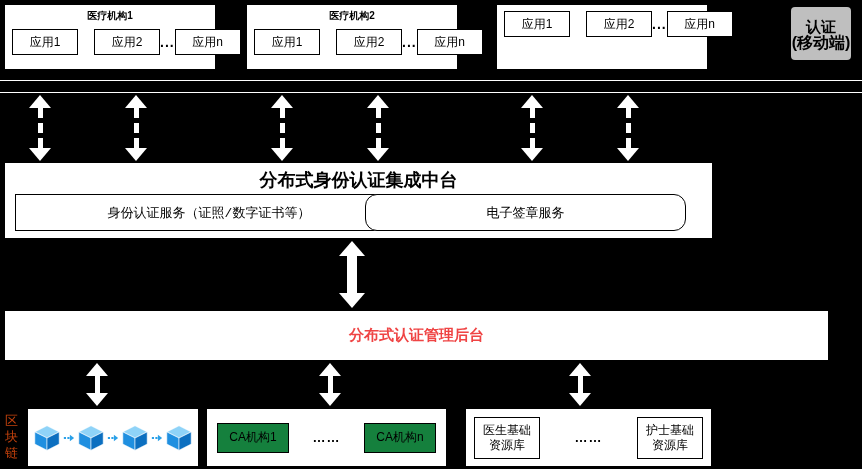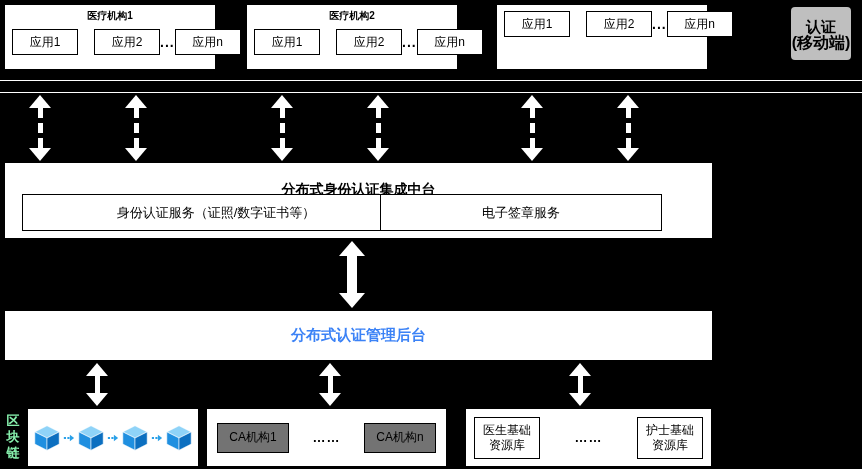--- a/index.html
+++ b/index.html
@@ -39,41 +39,41 @@
   .sarr { position:absolute; left:339px; top:241px; width:26px; height:67px;
           display:flex; flex-direction:column; align-items:center; }
   .sarr .head-top { width:0; height:0; border-left:13px solid transparent; border-right:13px solid transparent;
                     border-bottom:15px solid #fff; }
   .sarr .stem { flex:1; width:10px; background:#fff; }
   .sarr .head-bottom { width:0; height:0; border-left:13px solid transparent; border-right:13px solid transparent;
                        border-top:15px solid #fff; }
 
   
   .platform { position:absolute; left:5px; top:163px; width:707px; height:75px; background:#fff; color:#000; }
-  .platform-title { text-align:center; font-weight:bold; font-size:14px; padding-top:18px; }
+  .platform-title { text-align:center; font-weight:bold; font-size:18px; padding-top:5px; }
   .svc { position:absolute; top:31px; height:37px; border:1.5px solid #000; background:#fff;
          display:flex; align-items:center; justify-content:center; font-size:13px; }
-  .svc1 { left:17px; width:388px; }
-  .svc2 { left:375px; width:282px; }
-
-  
-  .backend { position:absolute; left:5px; top:311px; width:707px; height:49px; background:#fff; color:#3b82f6;
+  .svc1 { left:10px; width:388px;font-family:Liberation Mono, monospace; }
+  .svc2 { left:360px; width:321px;border-radius:12px; }
+
+  
+  .backend { position:absolute; left:5px; top:311px; width:823px; height:49px; background:#fff; color:#ef4444;
              display:flex; align-items:center; justify-content:center; font-weight:bold; font-size:15px; }
 
   
-  .bc-label { position:absolute; left:5px; top:413px; width:16px; color:#86efac; font-weight:bold;
-              font-size:13px; line-height:16px; text-align:center; word-break:break-all; }
+  .bc-label { position:absolute; left:5px; top:413px; width:16px; color:#c2410c; font-weight:normal;
+              font-size:13px; line-height:16px; word-break:break-all; }
   .bc-box { position:absolute; left:28px; top:409px; width:170px; height:57px; background:#fff;
             display:flex; align-items:center; justify-content:center; gap:1px; }
   .cube { width:30px; height:30px; flex:0 0 auto; }
   .chain-arrow { width:12px; height:12px; flex:0 0 auto; }
 
   .ca-box { position:absolute; left:207px; top:409px; width:239px; height:57px; background:#fff; color:#000;
             display:flex; align-items:center; justify-content:space-between; padding:0 10px; }
-  .small-box { border:1.5px solid #000; background:#737373; height:30px; min-width:72px; padding:0 6px;
+  .small-box { border:1.5px solid #000; background:#15803d; height:30px; min-width:72px; padding:0 6px;
                display:flex; align-items:center; justify-content:center; font-size:12px; }
   .dots6 { font-size:13px; font-weight:bold; letter-spacing:1px; color:#000; }
 
   .res-box { position:absolute; left:466px; top:409px; width:245px; height:57px; background:#fff; color:#000;
              display:flex; align-items:center; justify-content:space-between; padding:0 8px;gap:16px; }
   .res-item { border:1.5px solid #000; background:#fff; height:42px; width:66px;
               display:flex; flex-direction:column; align-items:center; justify-content:center;
               font-size:12px; line-height:15px; }
 </style>
 </head>

